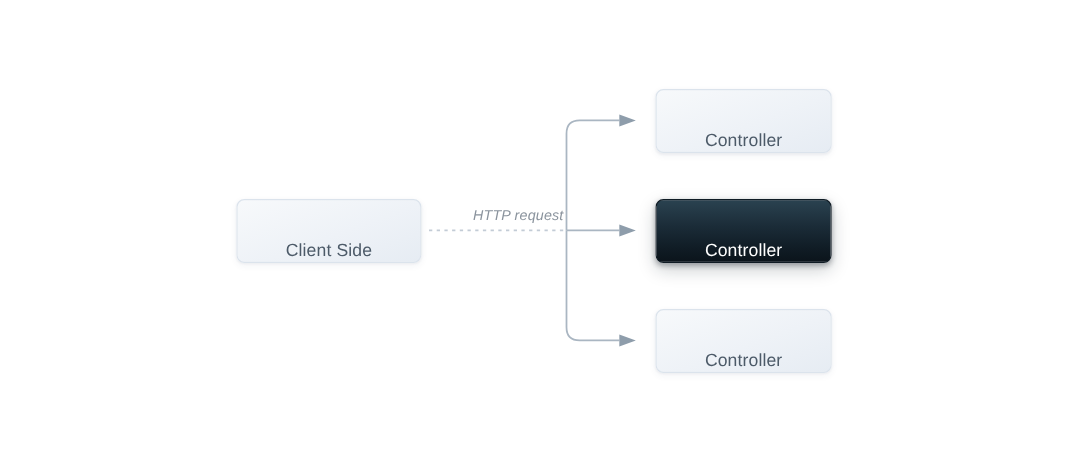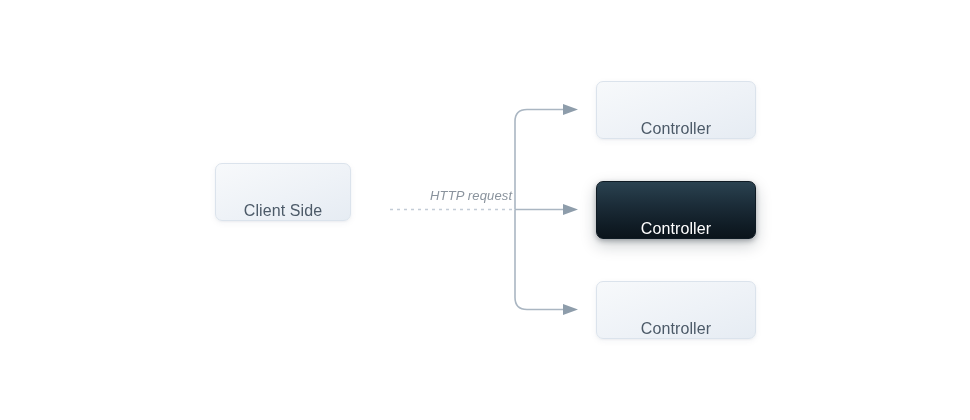--- a/index.html
+++ b/index.html
@@ -35,22 +35,22 @@
     box-shadow: 0 1px 2px rgba(40,60,90,0.055), 0 2px 7px rgba(40,60,90,0.05);
   }
   .node-dark {
     background: linear-gradient(180deg, #2a4250 0%, #1b2c38 42%, #101c25 78%, #0b141b 100%);
     border: 1px solid #0f1b24;
     color: #ffffff;
     box-shadow: 0 2px 5px rgba(15,28,38,0.30), 0 6px 16px rgba(15,28,38,0.22);
   }
   #client-side {
     left: 215px;
-    top: 163px;
-    width: 136px;
+    top: 181px;
+    width: 168px;
     height: 58px;
   }
   #ctrl-0 { left: 596px; top: 81px;  width: 160px; height: 58px; }
   #ctrl-1 { left: 596px; top: 181px; width: 160px; height: 58px; }
   #ctrl-2 { left: 596px; top: 281px; width: 160px; height: 58px; }
 
   .edge-svg {
     position: absolute;
     left: 0;
     top: 0;

